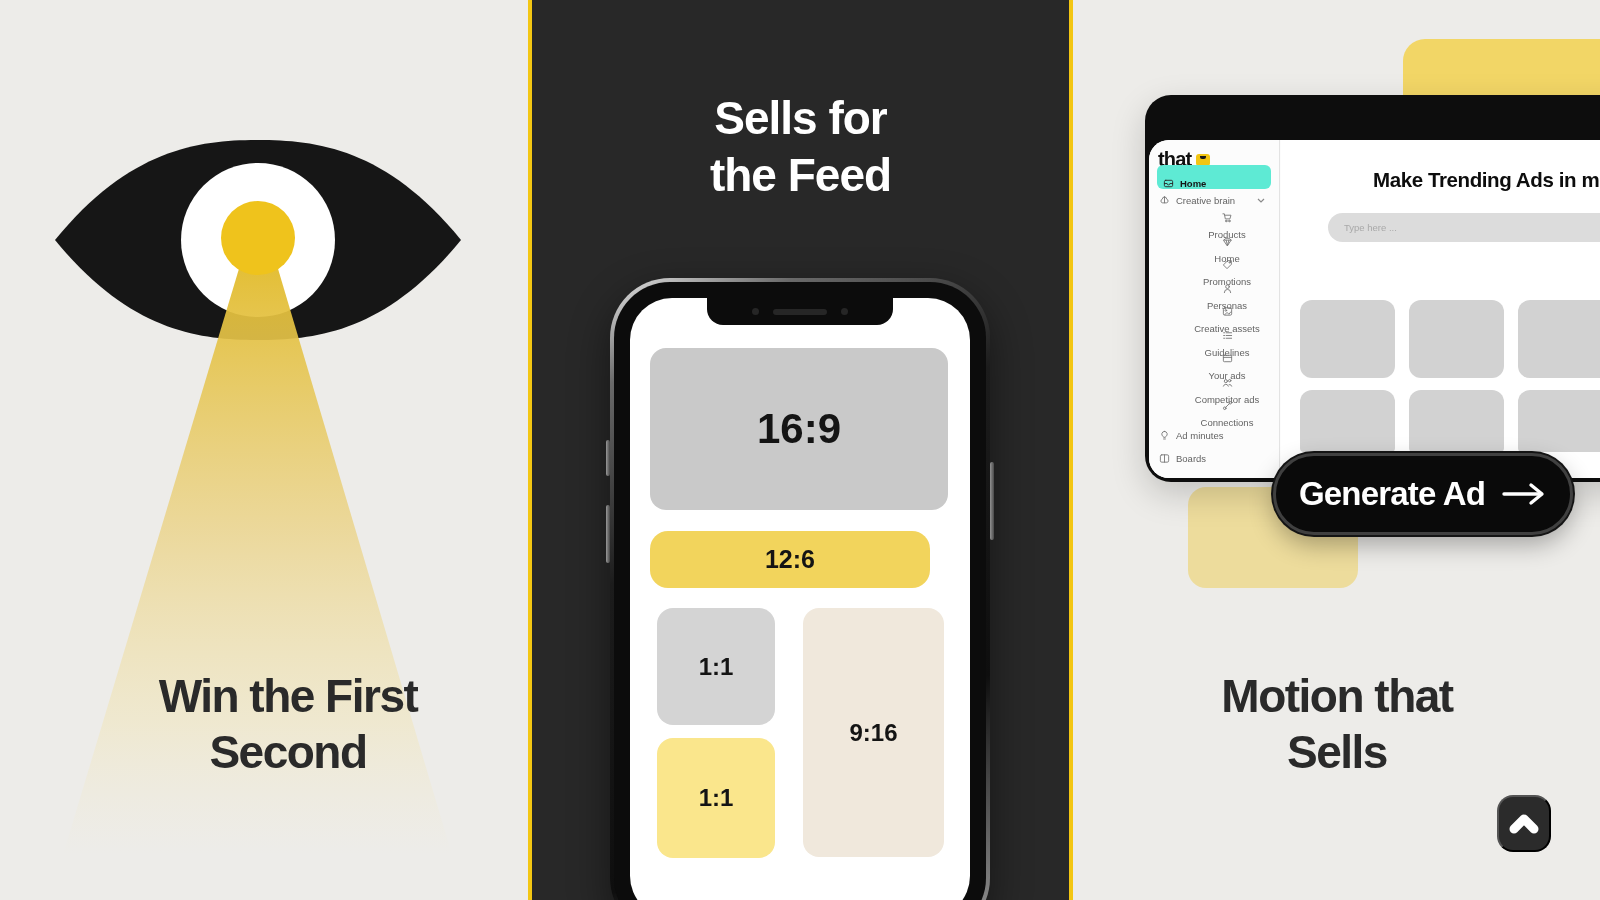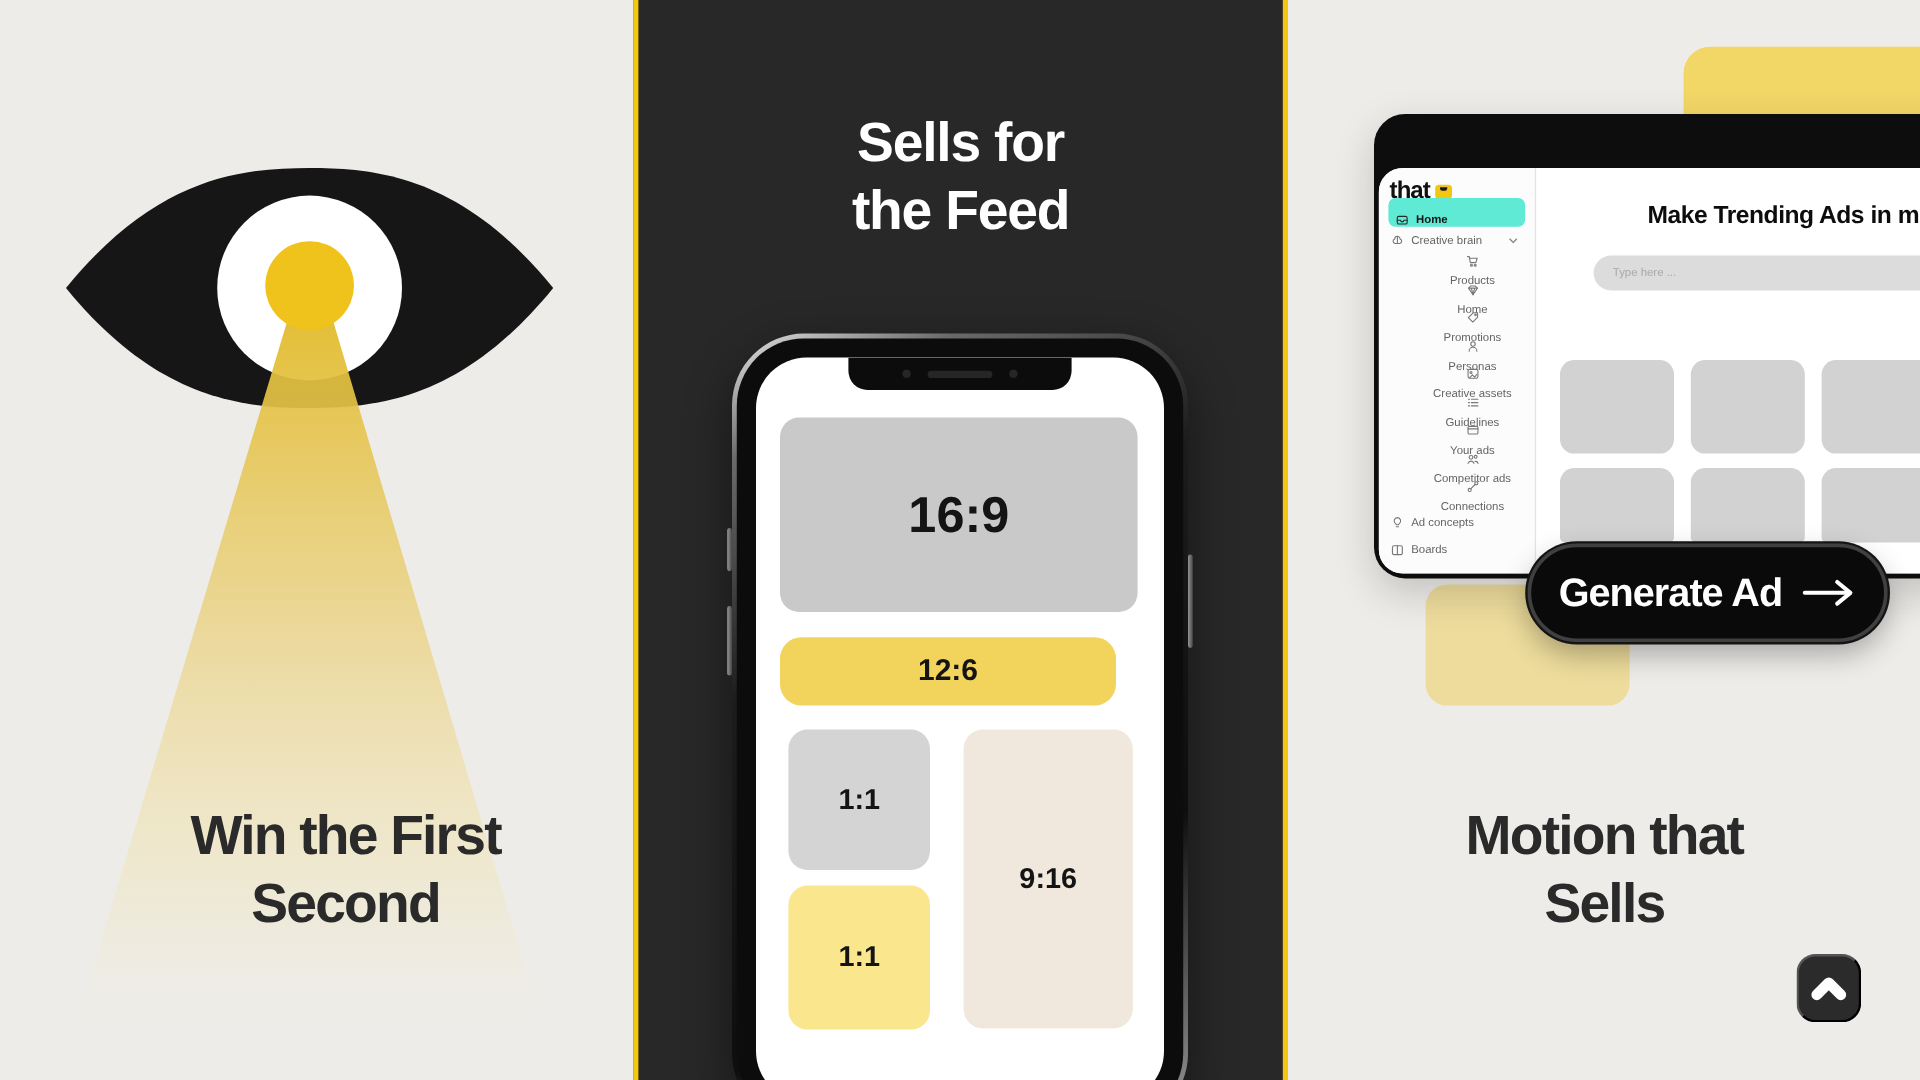--- a/index.html
+++ b/index.html
@@ -287,21 +287,21 @@
               <span>Connections</span>
             </div>
 
             <div class="nav-item">
               <span class="icn">
                 <svg viewBox="0 0 12 12">
                     <path d="M6 1.5a3 3 0 0 1 1.6 5.5c-.3.2-.6.6-.6 1h-2c0-.4-.3-.8-.6-1A3 3 0 0 1 6 1.5Z"></path>
                     <path d="M5 9.8h2"></path>
                   </svg>
               </span>
-              <span>Ad concepts</span>
+              <span>Ad minutes</span>
             </div>
 
             <div class="nav-item">
               <span class="icn">
                 <svg viewBox="0 0 12 12">
                     <rect x="1.5" y="2" width="9" height="8" rx="1.5"></rect>
                     <path d="M6 2v8"></path>
                   </svg>
               </span>
               <span>Boards</span>

